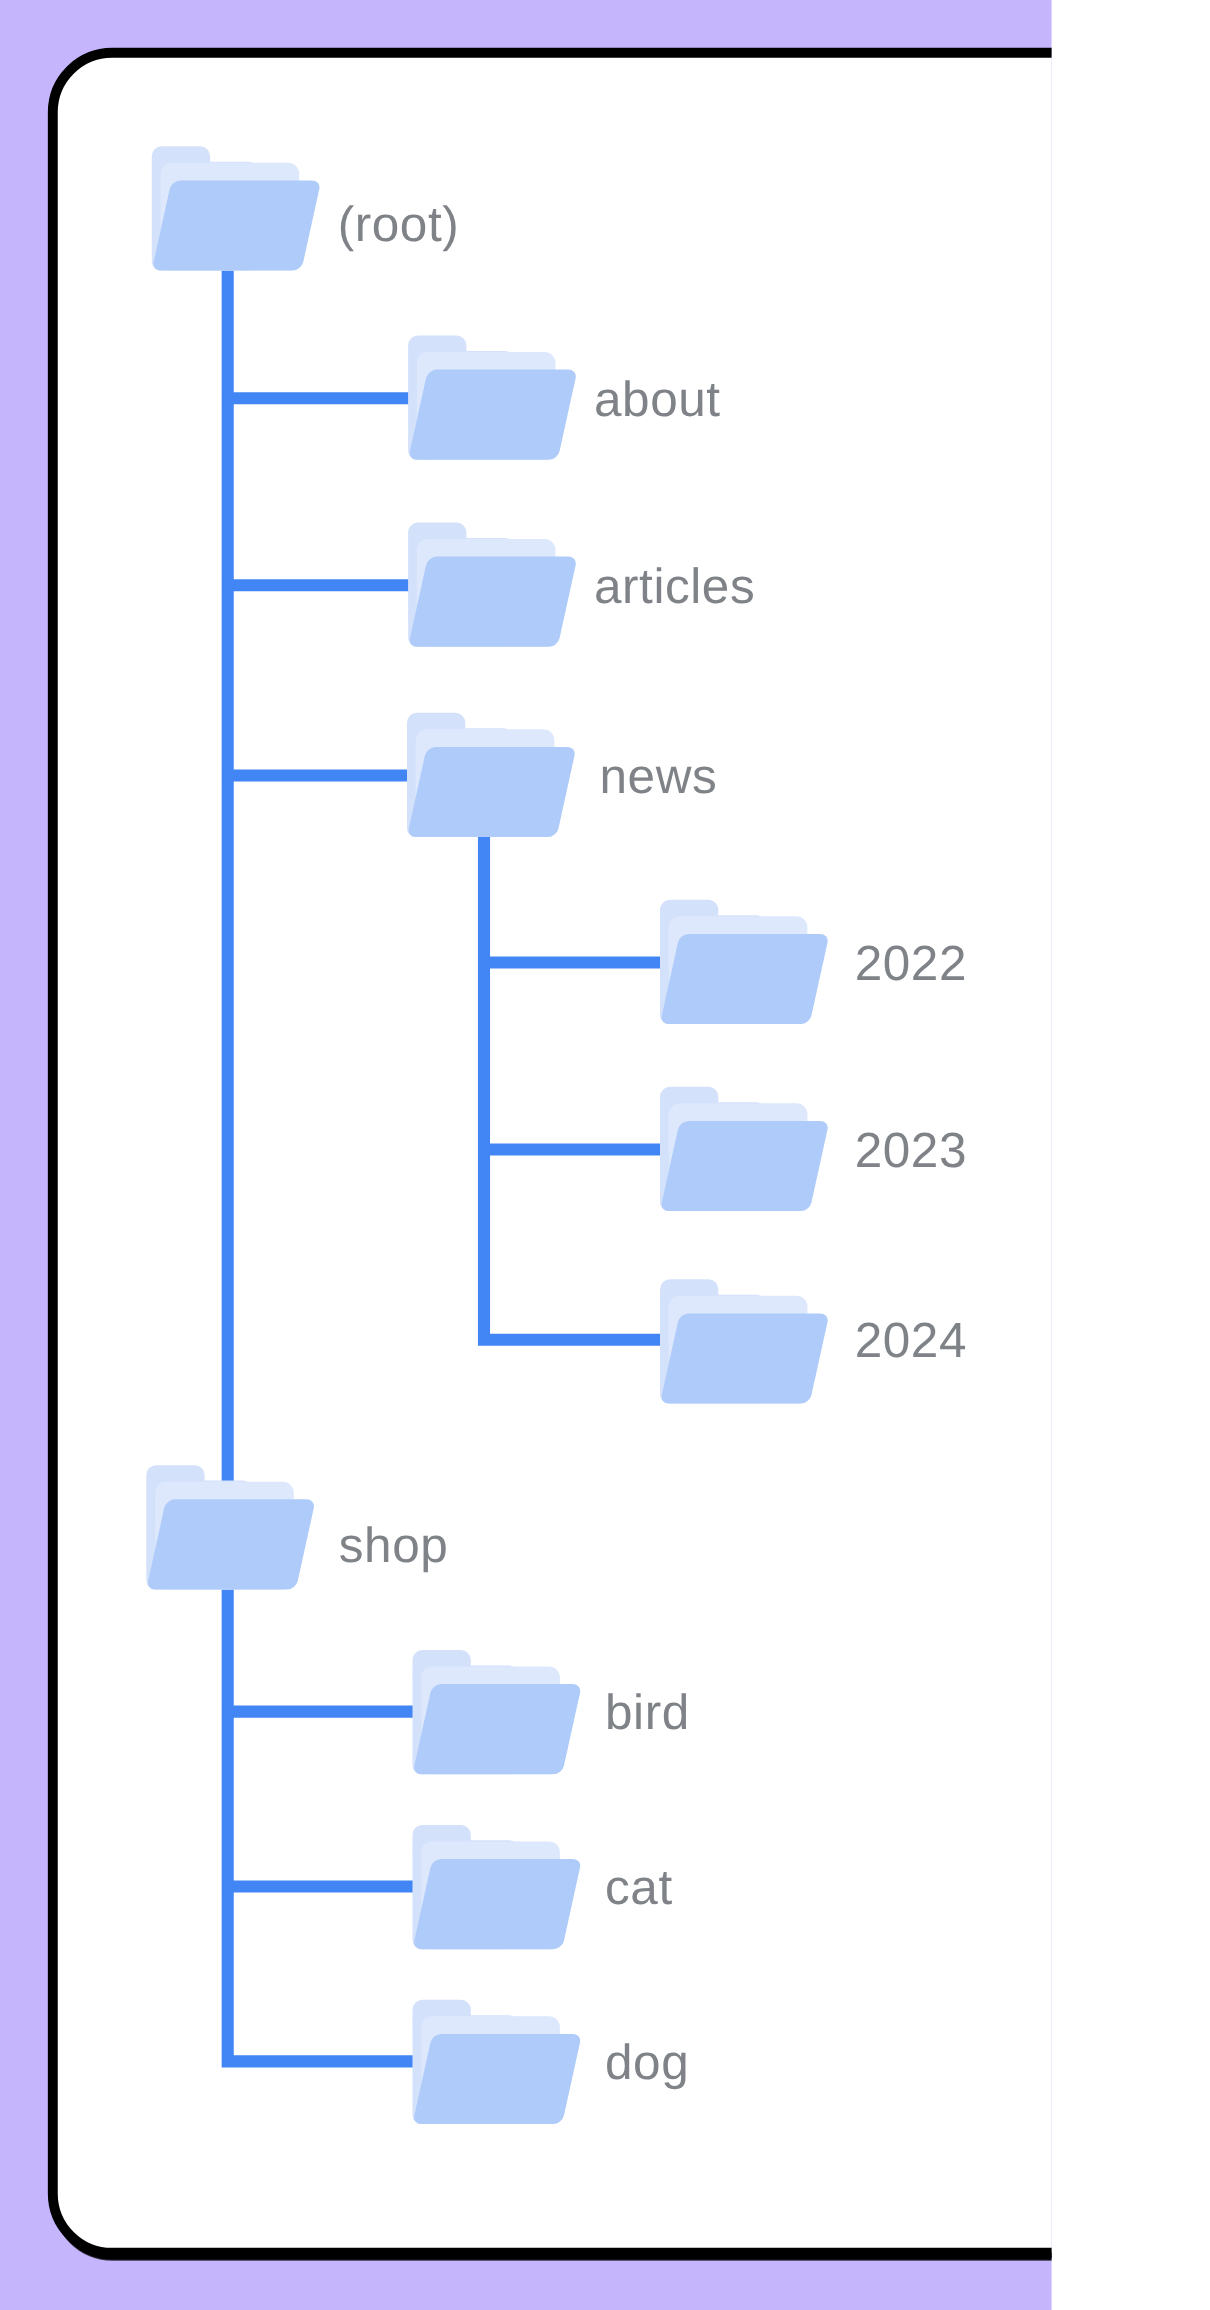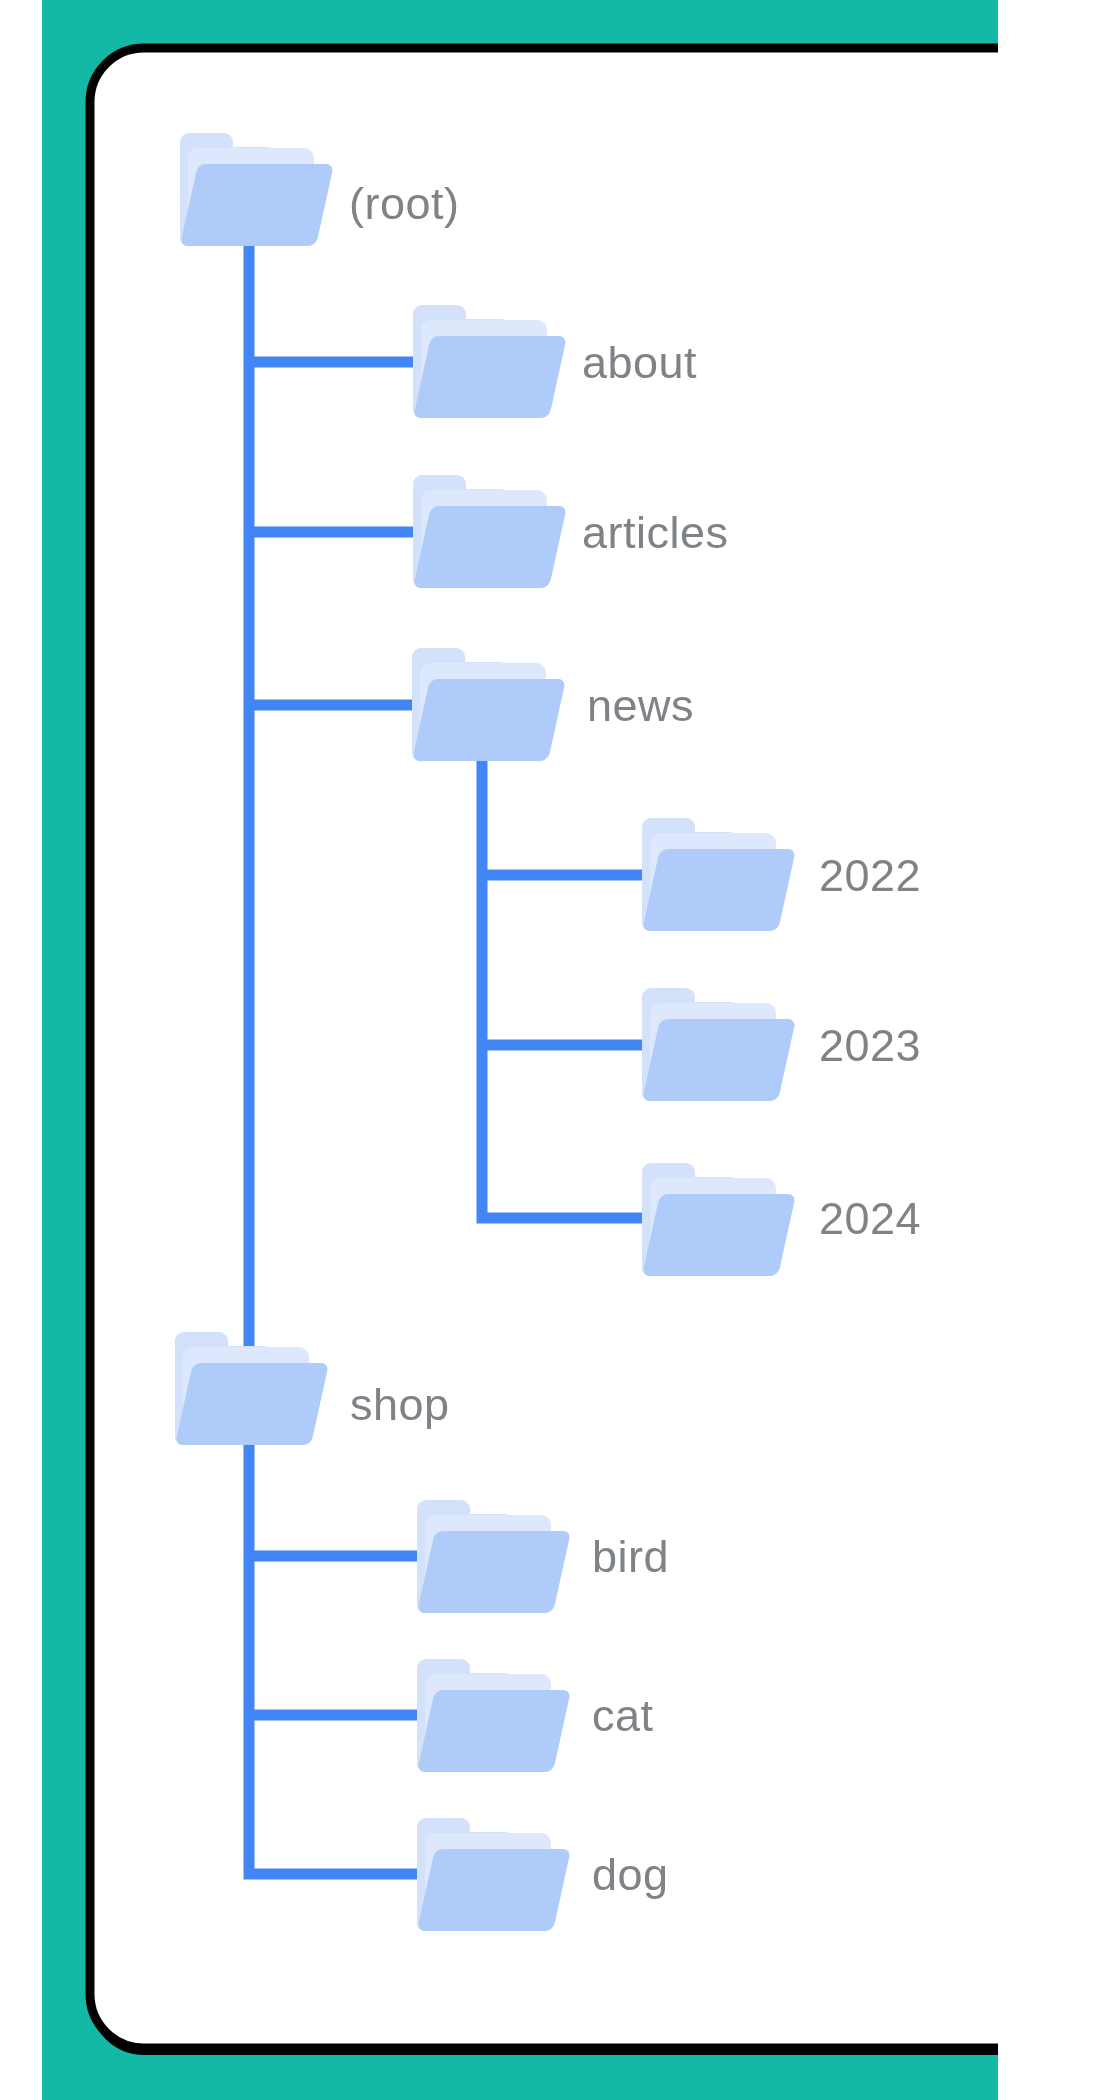--- a/index.html
+++ b/index.html
@@ -5,23 +5,22 @@
   html, body {
     margin: 0;
     padding: 0;
     background: #ffffff;
     width: 1100px;
   }
   .stage {
     position: relative;
     width: 956px;
     height: 2100px;
-    background: #14b8a6;
+    background: #c4b5fd;
     overflow: hidden;
-    margin-left: 42px;
   }
   svg { display: block; }
   .card-rect {
     filter: drop-shadow(0 7px 0 rgba(0,0,0,1));
   }
   .labels text {
     font-family: "Liberation Sans", sans-serif;
     font-size: 45px;
     letter-spacing: 0.5px;
   }

